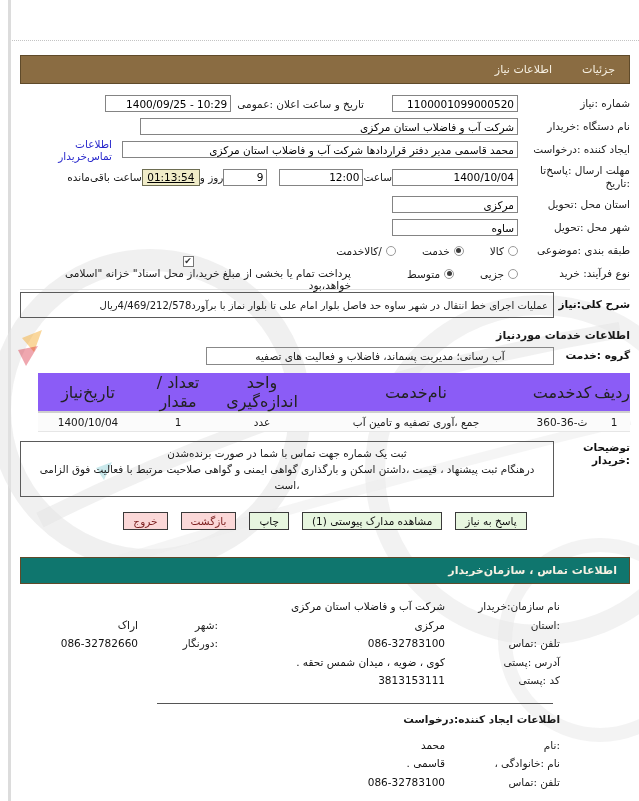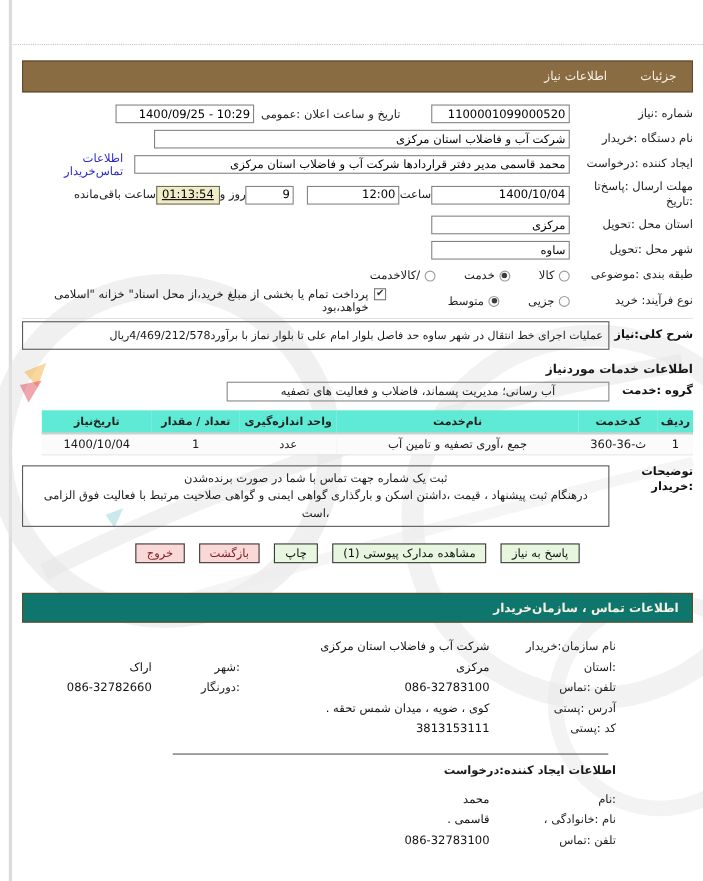--- a/index.html
+++ b/index.html
@@ -40,37 +40,37 @@
   .sp { margin:0 0; }
   .link { color:#2929cc; margin-right:10px; cursor:pointer; }
 
   .radio { width:10px; height:10px; border:1px solid #9a9a9a; border-radius:50%;
     background:#fff; display:inline-flex; align-items:center; justify-content:center; flex:none; margin-left:4px; }
   .radio.sel::after { content:""; width:5px; height:5px; border-radius:50%; background:#3c3c3c; }
   .ropt { display:inline-flex; align-items:center; margin-left:26px; }
   .cb { width:11px; height:11px; border:1px solid #777; background:#fff; flex:none;
     font-size:9px; line-height:9px; text-align:center; color:#333; margin-left:5px; }
   .cb::after { content:"✔"; }
-  .cbwrap { display:inline-flex; margin-right:30px; }
+  .cbwrap { display:inline-flex; align-items:center; margin-right:30px;flex-direction:column; }
 
   .divider { border-top:1px solid #e2e2e2; margin:4px 0 2px; }
 
   .descrow { display:flex; align-items:center; margin-top:2px; }
   .blabel { width:76px; flex:none; text-align:right; font-weight:bold; color:#111; line-height:1.3; }
   .descbox { flex:1; border:1px solid #5a5a5a; height:26px; display:flex; align-items:center;
     justify-content:flex-start; padding:0 5px; font-size:10px; white-space:nowrap; overflow:hidden; }
 
   .sectitle { font-weight:bold; font-size:11px; margin:11px 0 5px; }
 
   .grouprow { display:flex; align-items:center; margin-top:2px; }
   .groupbox { width:348px; border:1px solid #888; height:18px; display:flex; align-items:center;
     justify-content:center; padding:0 4px; white-space:nowrap; overflow:hidden; }
 
   table.svc { width:592px; margin-top:8px; border-collapse:collapse; table-layout:fixed; }
-  table.svc th { background:#5eead4; font-weight:bold; height:21px; font-size:10px; color:#222;
+  table.svc th { background:#8b5cf6; font-weight:normal; height:21px; font-size:16px; color:#222;
     border-bottom:2px solid #cfcfcf; }
   table.svc td { background:#fbfbfb; height:19px; text-align:center; font-size:10.5px;
     border-bottom:1px solid #e6e6e6; }
   .c0{width:32px}.c1{width:72px}.c2{width:220px}.c3{width:88px}.c4{width:80px}.c5{width:100px}
 
   .notesrow { display:flex; align-items:flex-start; margin-top:9px; }
   .notesbox { flex:1; border:1px solid #5a5a5a; min-height:40px; padding:3px 5px;
     text-align:center; line-height:1.55; font-size:10.4px; }
 
   .btnrow { margin-top:15px; display:flex; justify-content:center; gap:13px; direction:rtl; }

